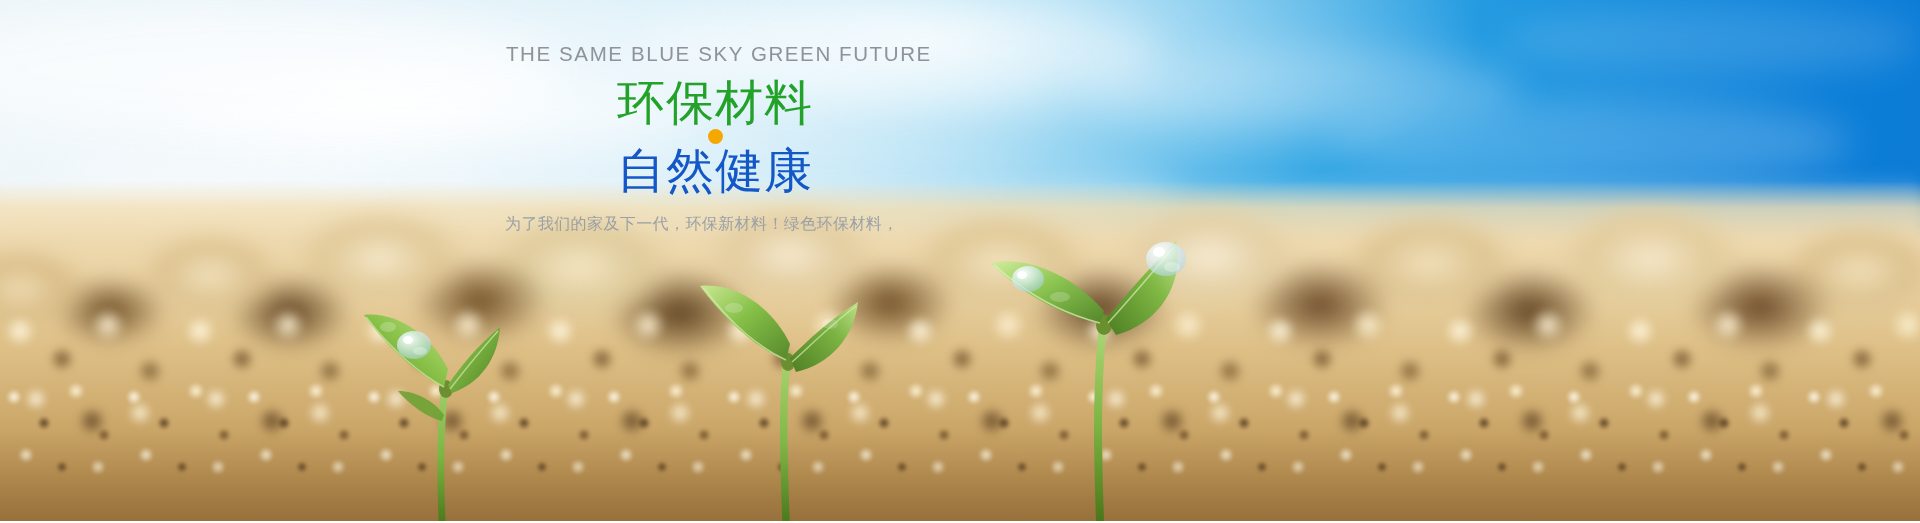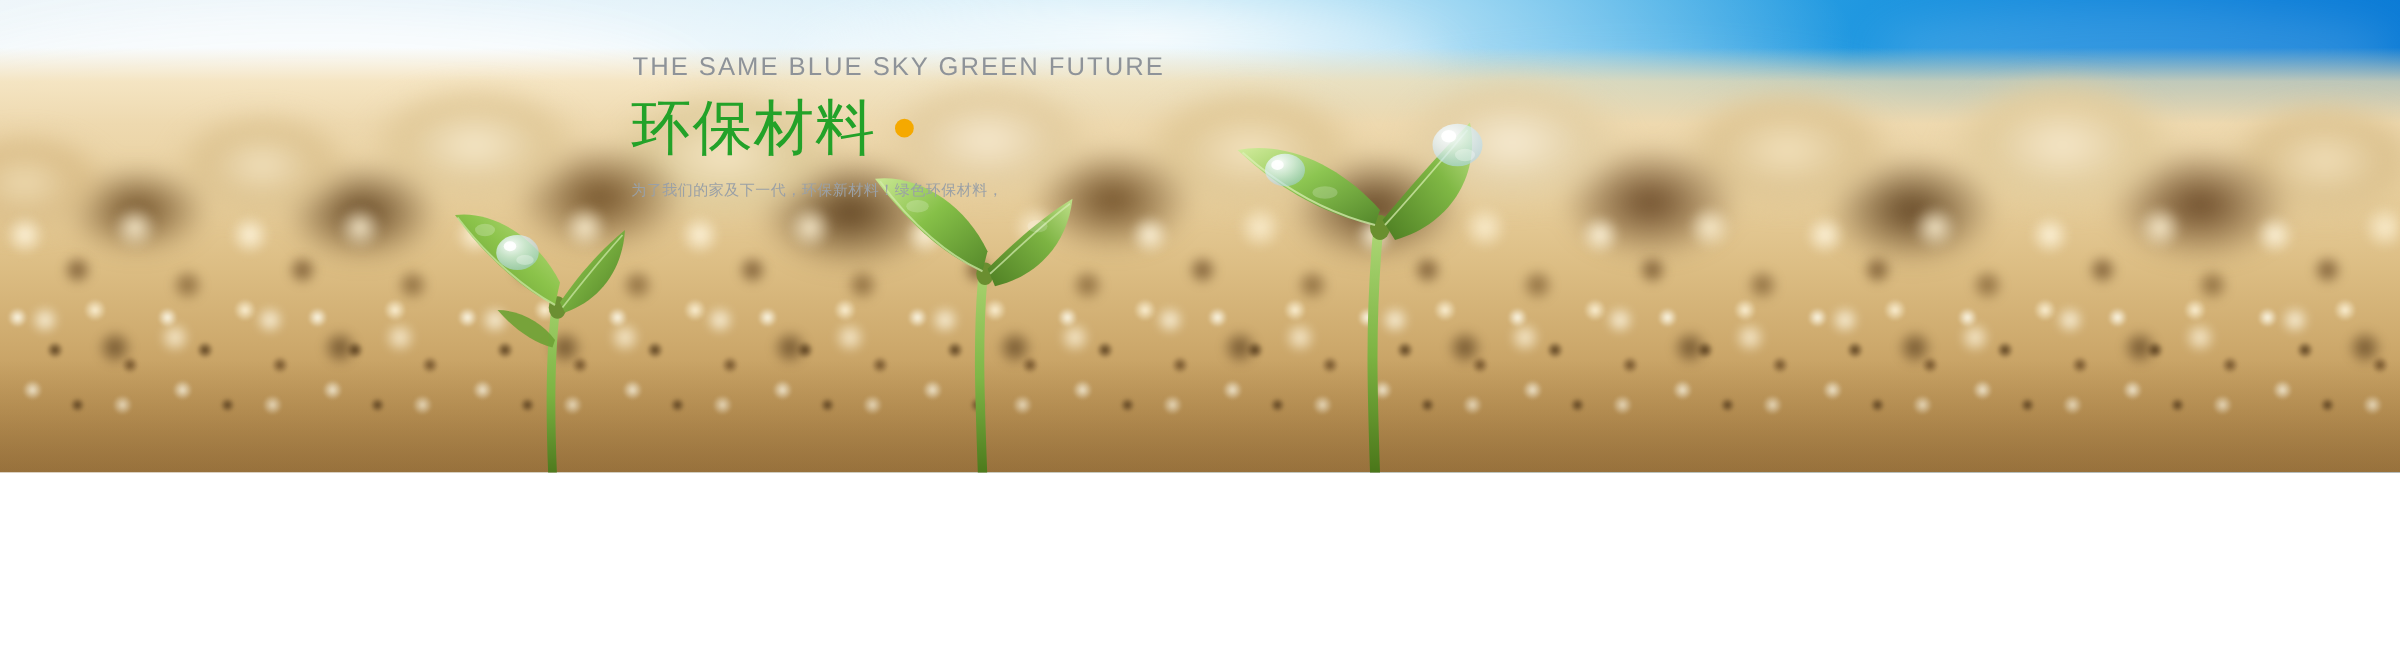--- a/index.html
+++ b/index.html
@@ -3,21 +3,21 @@
 <meta charset="utf-8">
 <title>Banner</title>
 <style>
   * { margin:0; padding:0; box-sizing:border-box; }
   html,body { background:#fff; }
   body { font-family:"Liberation Sans", sans-serif; }
 
   .banner {
     position:relative;
     width:1920px;
-    height:378px;
+    height:521px;
     overflow:hidden;
   }
 
   
   .sky {
     position:absolute; inset:0;
     background:
       radial-gradient(ellipse 60% 70% at 20% 20%, rgba(255,255,255,.95) 0%, rgba(255,255,255,0) 60%),
       radial-gradient(ellipse 45% 55% at 48% 8%,  rgba(255,255,255,.85) 0%, rgba(255,255,255,0) 65%),
       linear-gradient(105deg,
@@ -155,34 +155,35 @@
     margin-left:1px;
   }
   .headline {
     margin-top:9px;
     font-size:48px;
     line-height:1.12;
     white-space:nowrap;
     font-weight:normal;
     display:flex;
     align-items:center;
+    flex-direction:column;
   }
   .headline .green { color:#23a229; letter-spacing:1px; }
   .headline .blue  { color:#1458c8; letter-spacing:1px; }
   .headline .dotsep {
     display:inline-block;
     width:15px; height:15px;
     border-radius:50%;
     background:#f5a900;
     margin:0 15px;
     flex:0 0 auto;
   }
   .subcopy {
     margin-top:13px;
-    font-size:12px;
+    font-size:16px;
     line-height:1.68;
     color:#9aa0a6;
     letter-spacing:.4px;
     white-space:nowrap;
   }
 </style>
 </head>
 <body>
 
 <div class="banner">
@@ -330,19 +331,20 @@
       <ellipse cx="222" cy="46" rx="8" ry="5" fill="#fff" opacity=".3"></ellipse>
       <ellipse cx="110" cy="76" rx="10" ry="5" fill="#ffffff" opacity=".2"></ellipse>
     </svg>
   </div>
 
   <div class="copy">
     <div class="eyebrow">THE SAME BLUE SKY GREEN FUTURE</div>
     <div class="headline">
       <span class="green">环保材料</span>
       <span class="dotsep"></span>
+      <span class="blue">自然健康</span>
     </div>
     <div class="subcopy">
       <div>为了我们的家及下一代，环保新材料！绿色环保材料，</div>
     </div>
   </div>
 
 </div>
 
 </body></html>

